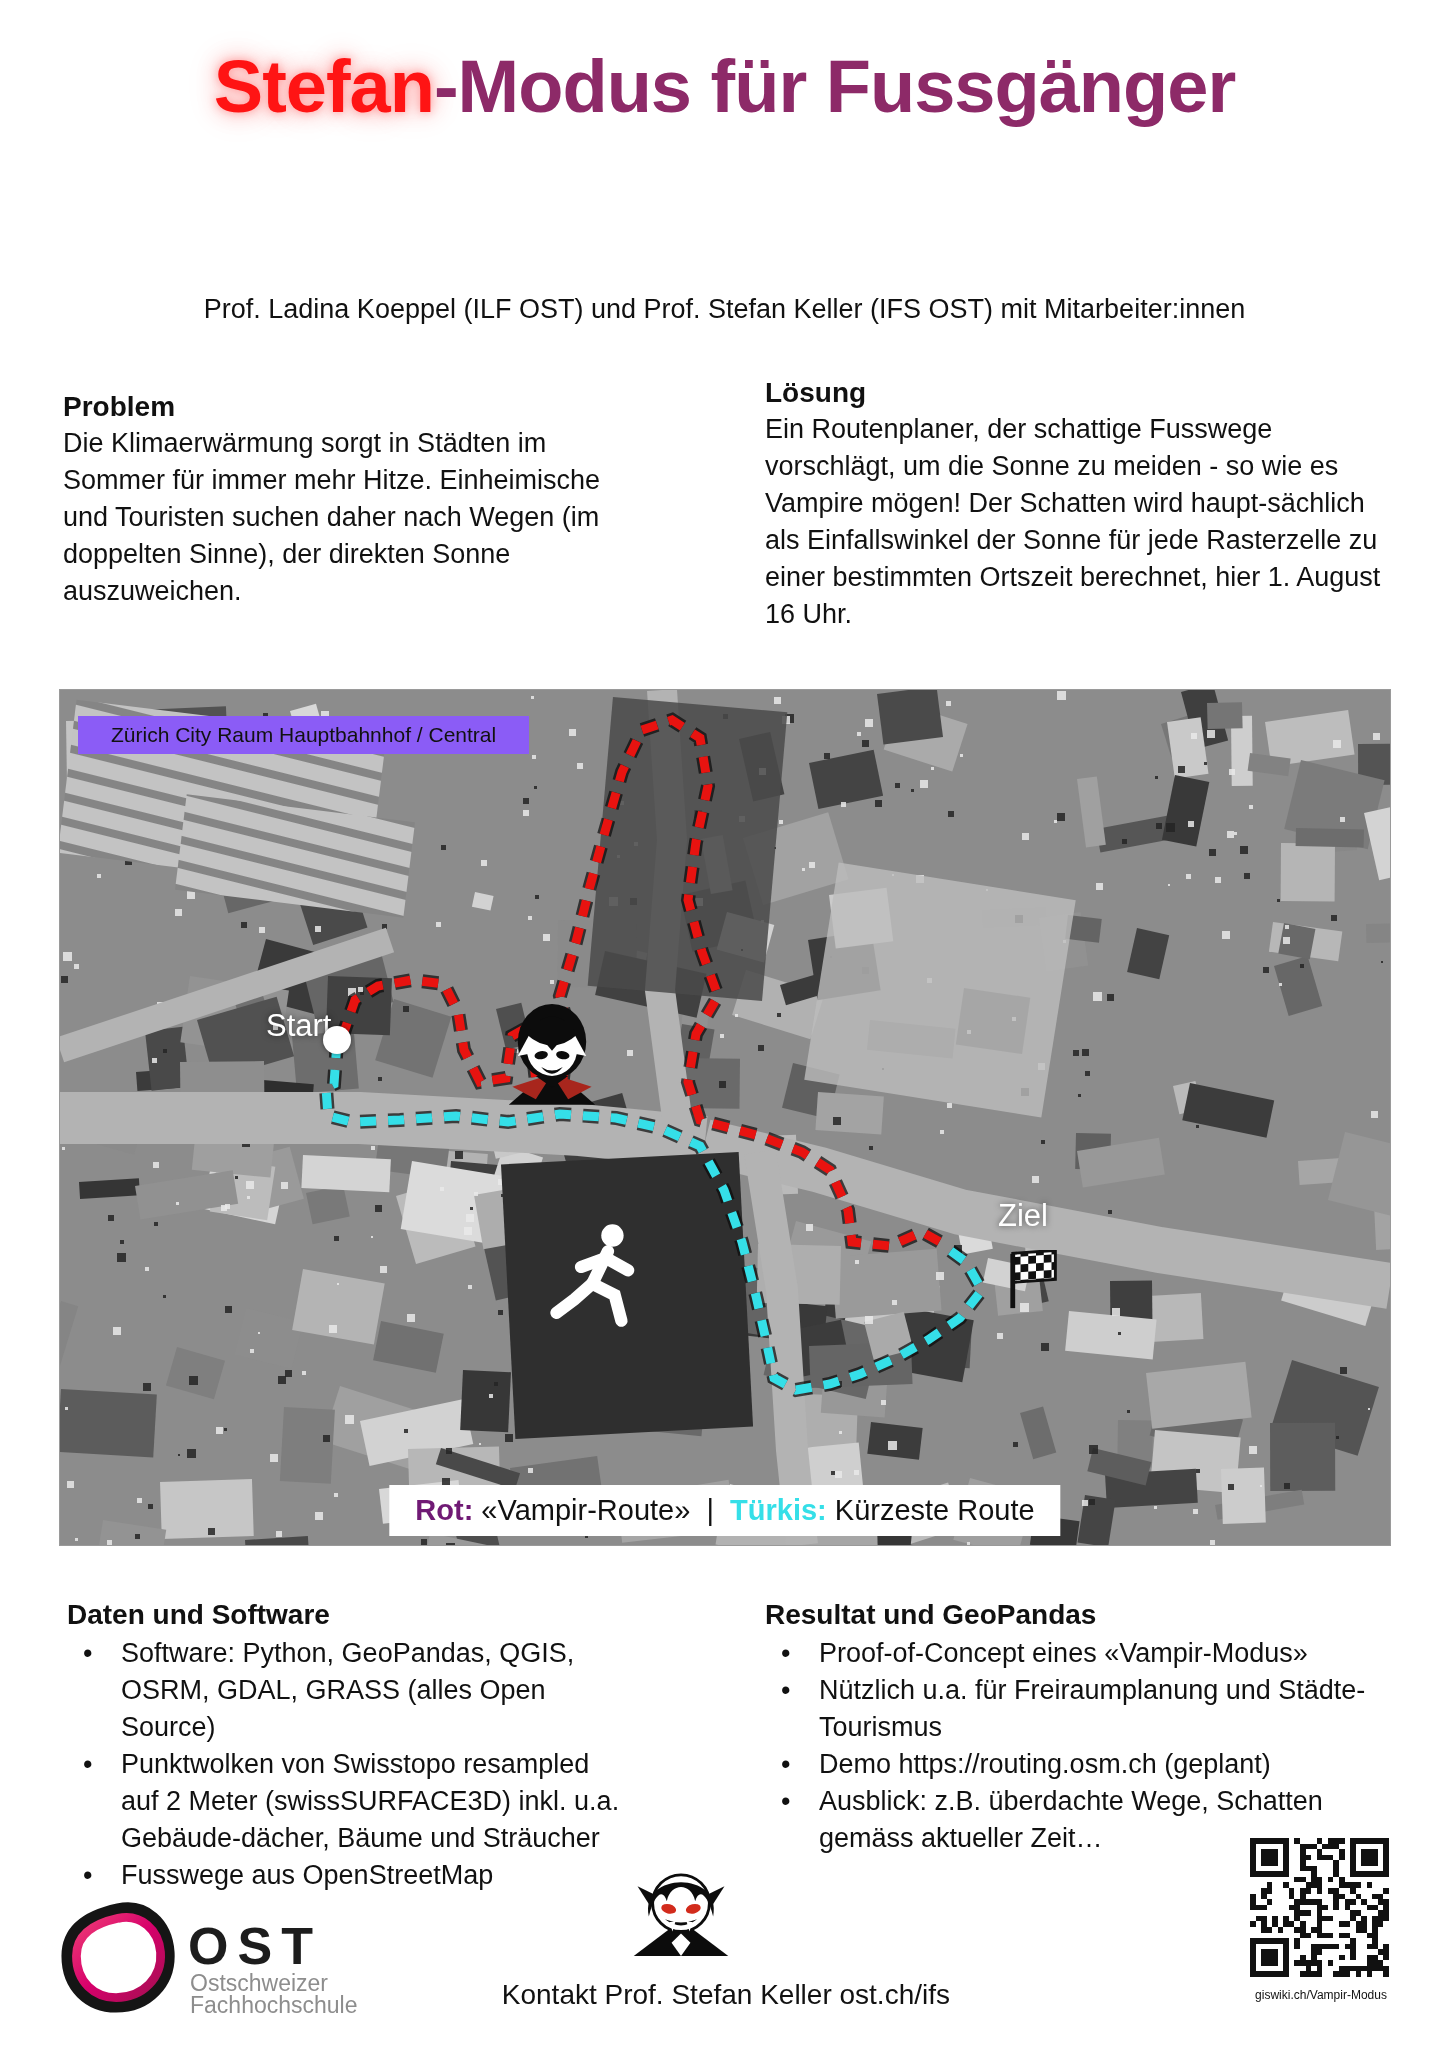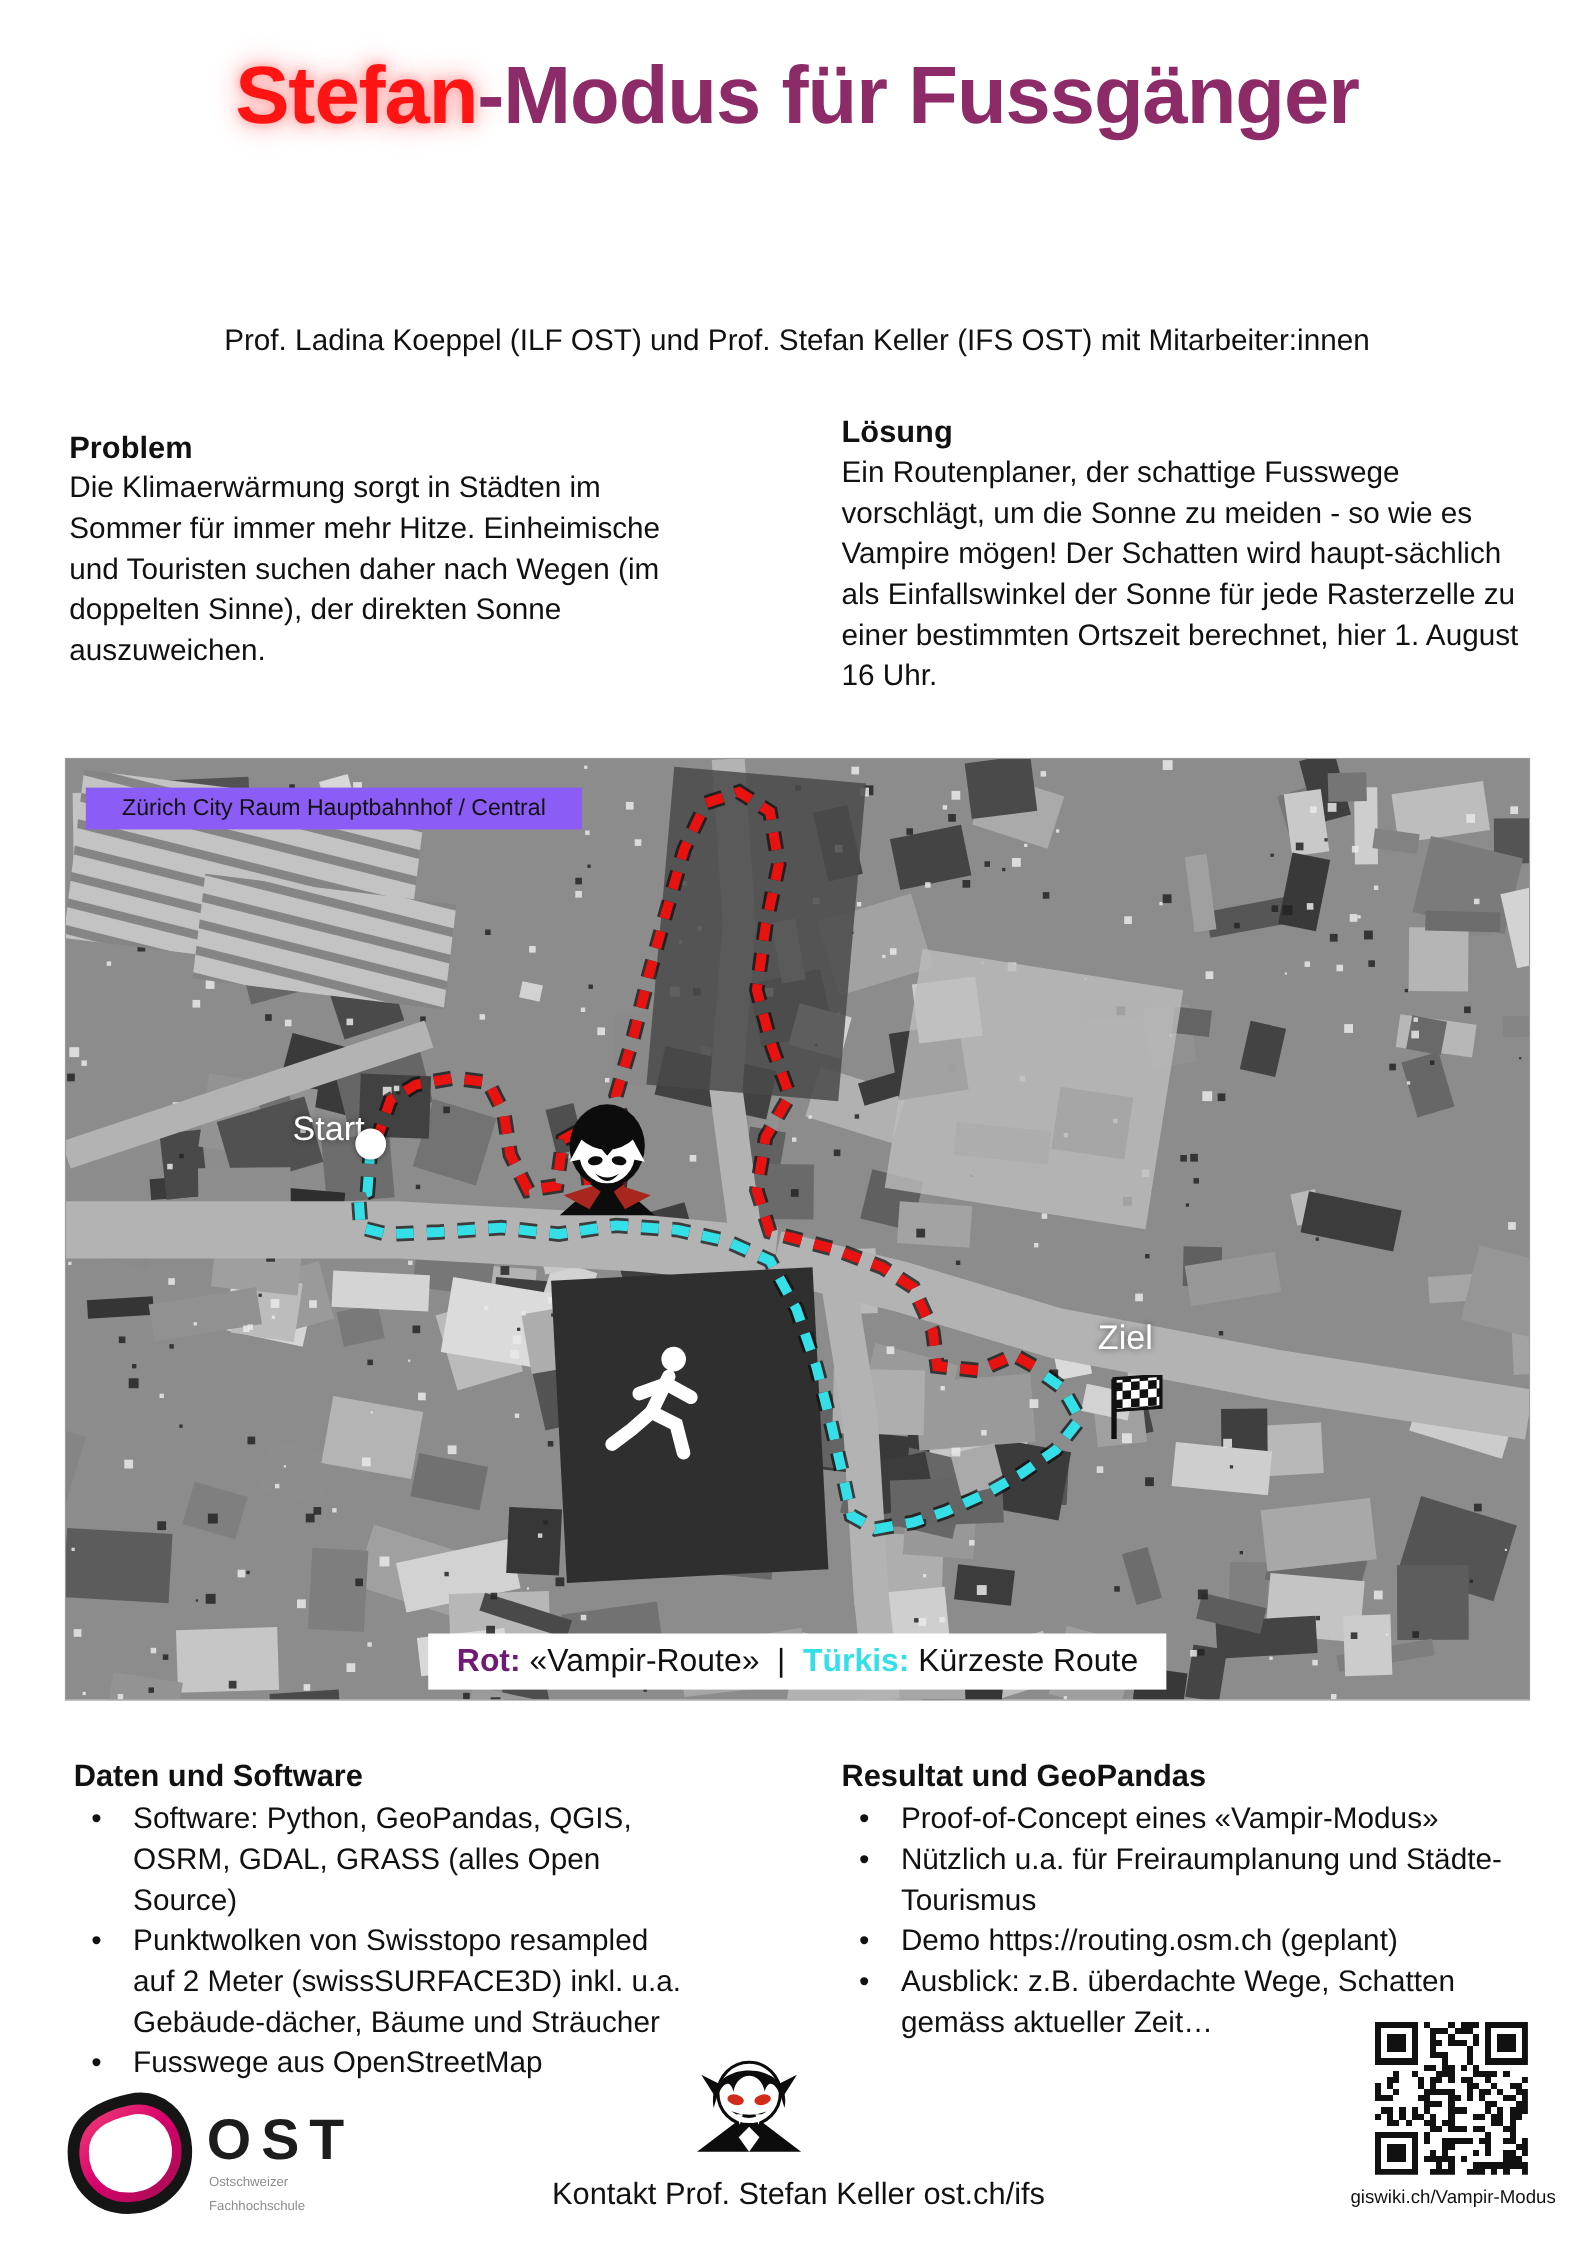--- a/index.html
+++ b/index.html
@@ -46,26 +46,26 @@
              background:#fff;box-shadow:0 0 5px rgba(0,0,0,.5);}
   .vampire-map-icon{position:absolute;left:438px;top:308px;width:108px;height:118px;}
   .runner-icon{position:absolute;left:483px;top:528px;width:112px;height:118px;}
   .flag-icon{position:absolute;left:945px;top:560px;width:62px;height:62px;}
 
   
   .ost-logo{position:absolute;left:60px;top:1896px;width:320px;height:140px;}
   .ost-ring{position:absolute;left:0;top:4px;width:116px;height:116px;}
   .ost-word{position:absolute;left:128px;top:20px;font-size:52px;font-weight:bold;
             letter-spacing:9px;color:#1d1d1d;}
-  .ost-sub{position:absolute;left:130px;top:76px;font-size:12px;line-height:22px;color:#8d8d8d;}
+  .ost-sub{position:absolute;left:130px;top:76px;font-size:23px;line-height:22px;color:#8d8d8d;}
   .vampire-bottom-icon{position:absolute;left:623px;top:1854px;width:116px;height:104px;}
   .contact{position:absolute;left:330px;top:1979px;width:620px;text-align:right;font-size:28px;}
   .qr{position:absolute;left:1250px;top:1838px;width:139px;height:139px;background:#fff;}
   .qr svg{width:100%;height:100%;shape-rendering:crispEdges;}
-  .qr-caption{position:absolute;left:1226px;top:1988px;width:190px;text-align:center;font-size:17px;}
+  .qr-caption{position:absolute;left:1226px;top:1988px;width:190px;text-align:center;font-size:12px;}
 </style>
 </head>
 <body>
 
 <div class="poster">
 
   <h1 class="title"><span class="vampir">Stefan</span><span class="rest">-Modus für Fussgänger</span></h1>
 
   <div class="authors">Prof. Ladina Koeppel (ILF OST) und Prof. Stefan Keller (IFS OST) mit Mitarbeiter:innen</div>
 

